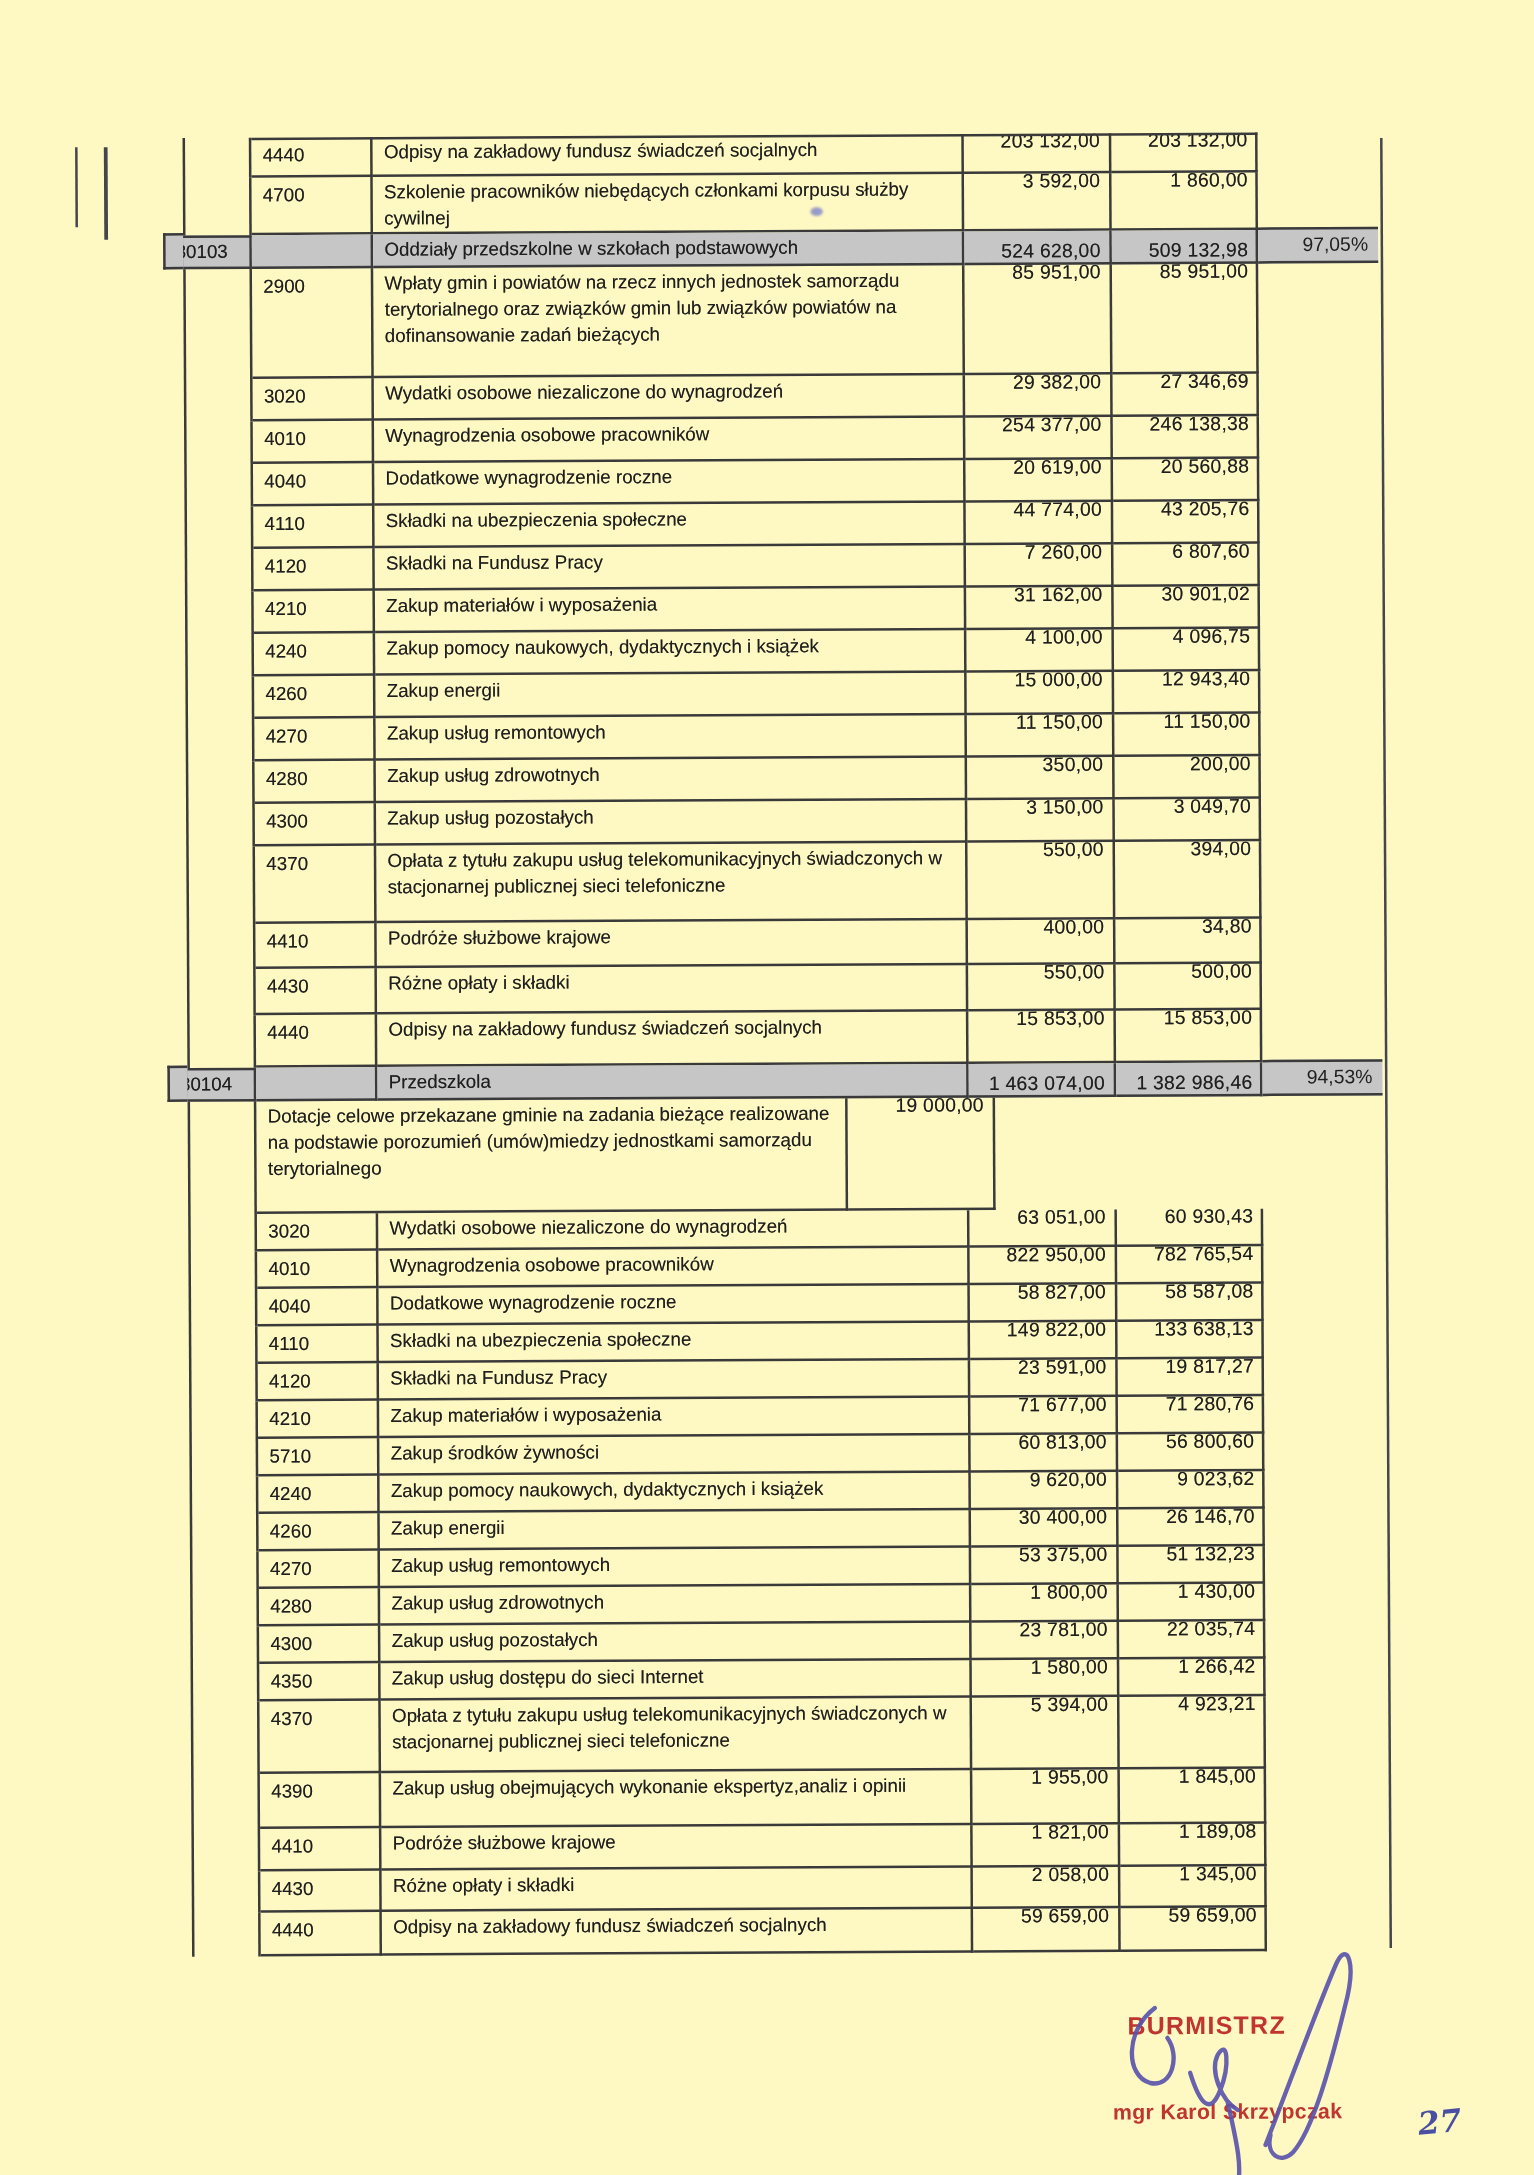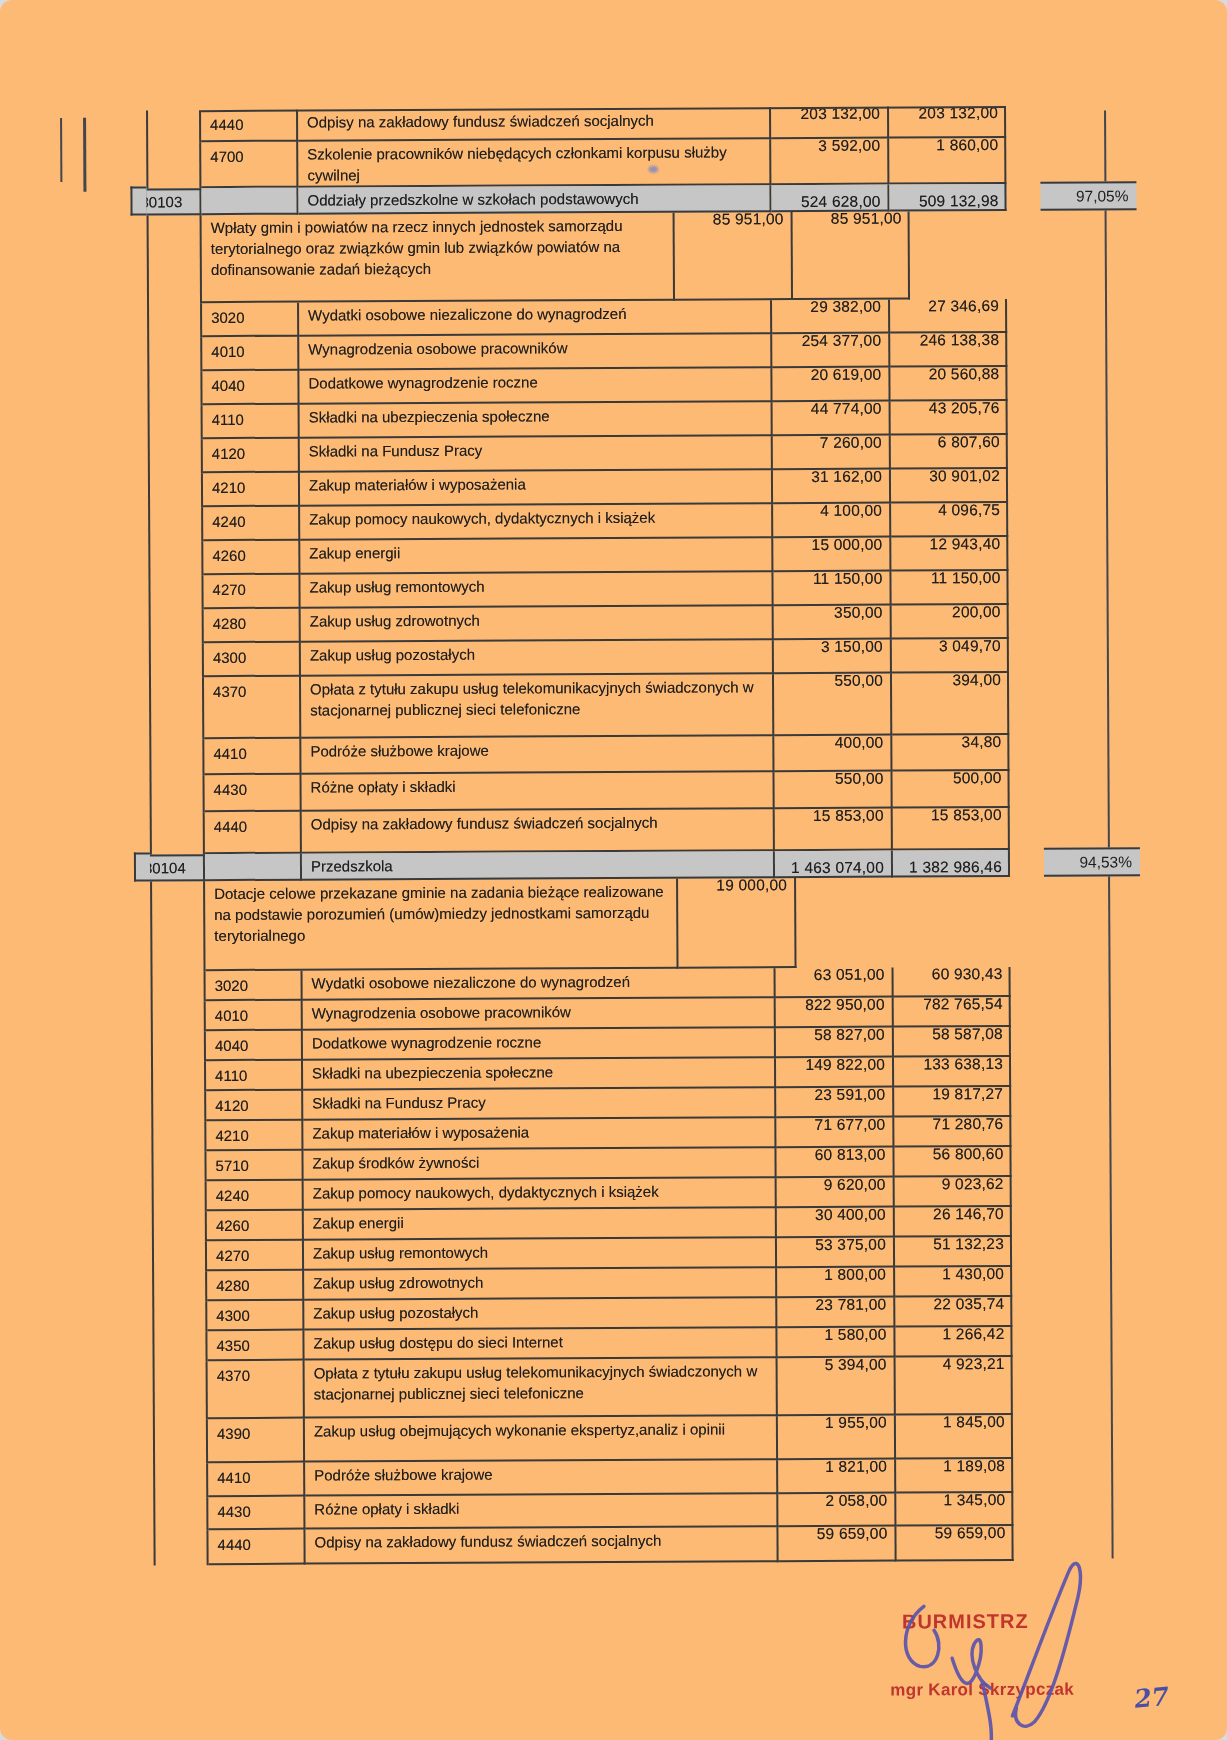--- a/index.html
+++ b/index.html
@@ -1,21 +1,20 @@
 <!DOCTYPE html>
 <html><head>
 <meta charset="utf-8">
 <style>
   html,body{margin:0;padding:0;background:#d8dae0;}
   .sheet{
     position:relative;width:1227px;height:1740px;overflow:hidden;
-    background:#fdba74;
+    background:#fef9c3;
     font-family:"Liberation Sans",sans-serif;
     color:#1e1e1e;
-    border-radius:12px;
   }
   .content{position:absolute;inset:0;transform:rotate(-0.3deg);}
   
   .tbl{position:absolute;left:150px;top:108px;width:860px;font-size:15px;}
   .tbl::before{ 
     content:"";position:absolute;left:0;top:0;bottom:0;width:2px;background:#3a3a3a;
   }
   .tbl::after{ 
     content:"";position:absolute;left:55px;right:0;top:0;height:2px;background:#3a3a3a;
   }
@@ -38,21 +37,20 @@
   .row.section .amt{top:4px;}
   .row.section::before{ 
     content:"";position:absolute;left:-16px;width:16px;top:-2px;bottom:0;
     background:#c6c6c6;border:2px solid #3a3a3a;border-right:none;box-sizing:border-box;
   }
   .pct-box{
     position:absolute;left:860px;top:-2px;bottom:0;width:96px;background:#c6c6c6;
     border-top:2px solid #3a3a3a;border-bottom:2px solid #3a3a3a;box-sizing:border-box;
     display:flex;align-items:center;justify-content:flex-end;padding-right:8px;
     font-size:15.5px;
-    margin-left:34px;
   }
   
   .vline{position:absolute;background:#45454e;}
   
   .stamp-title{position:absolute;left:898px;top:1612px;font-size:20px;font-weight:bold;letter-spacing:1px;}
   .stamp-name{position:absolute;left:886px;top:1682px;font-size:17px;font-weight:bold;letter-spacing:.3px;}
   .page-num{position:absolute;left:1130px;top:1686px;font-size:25px;font-weight:bold;
     font-family:"DejaVu Serif",serif;font-style:italic;transform:rotate(-5deg);}
   .sig{position:absolute;left:858px;top:1560px;}
   .speck{position:absolute;left:652px;top:166px;width:10px;height:7px;border-radius:50%;
@@ -98,20 +96,21 @@
           <div class="cell c-plan">
             <span class="amt">524 628,00</span>
           </div>
           <div class="cell c-wyk">
             <span class="amt">509 132,98</span>
           </div>
           <div class="pct-box">97,05%</div>
         </div>
         <div class="row item" style="min-height: 88px;">
           <div class="cell c-dzial"><span></span></div>
+          <div class="cell c-par"><span>2900</span></div>
           <div class="cell c-desc"><span>Wpłaty gmin i powiatów na rzecz innych jednostek samorządu terytorialnego oraz  związków gmin lub związków powiatów na dofinansowanie zadań bieżących</span></div>
           <div class="cell c-plan"><span class="amt">85 951,00</span></div>
           <div class="cell c-wyk"><span class="amt">85 951,00</span></div>
         </div>
         <div class="row item" style="min-height: 34px;">
           <div class="cell c-dzial"><span></span></div>
           <div class="cell c-par"><span>3020</span></div>
           <div class="cell c-desc"><span>Wydatki osobowe niezaliczone do wynagrodzeń</span></div>
           <div class="cell c-plan"><span class="amt">29 382,00</span></div>
           <div class="cell c-wyk"><span class="amt">27 346,69</span></div>

